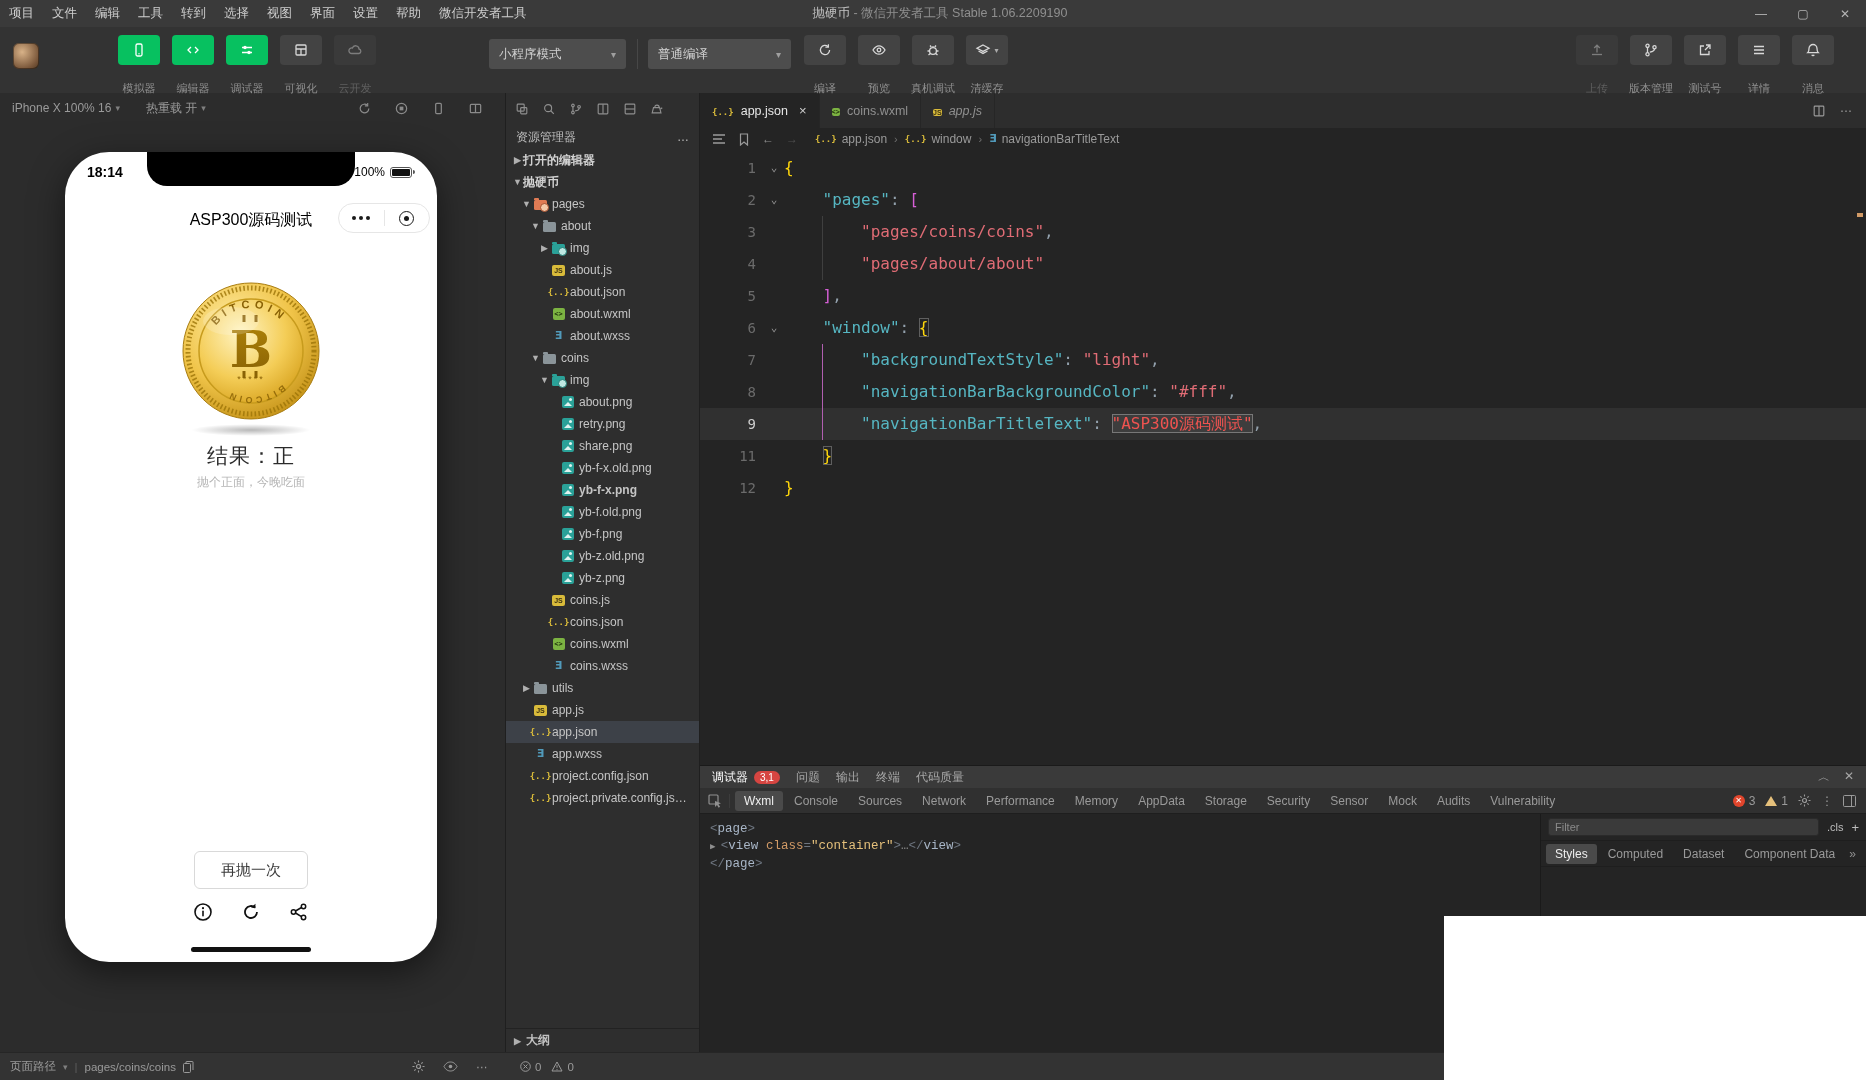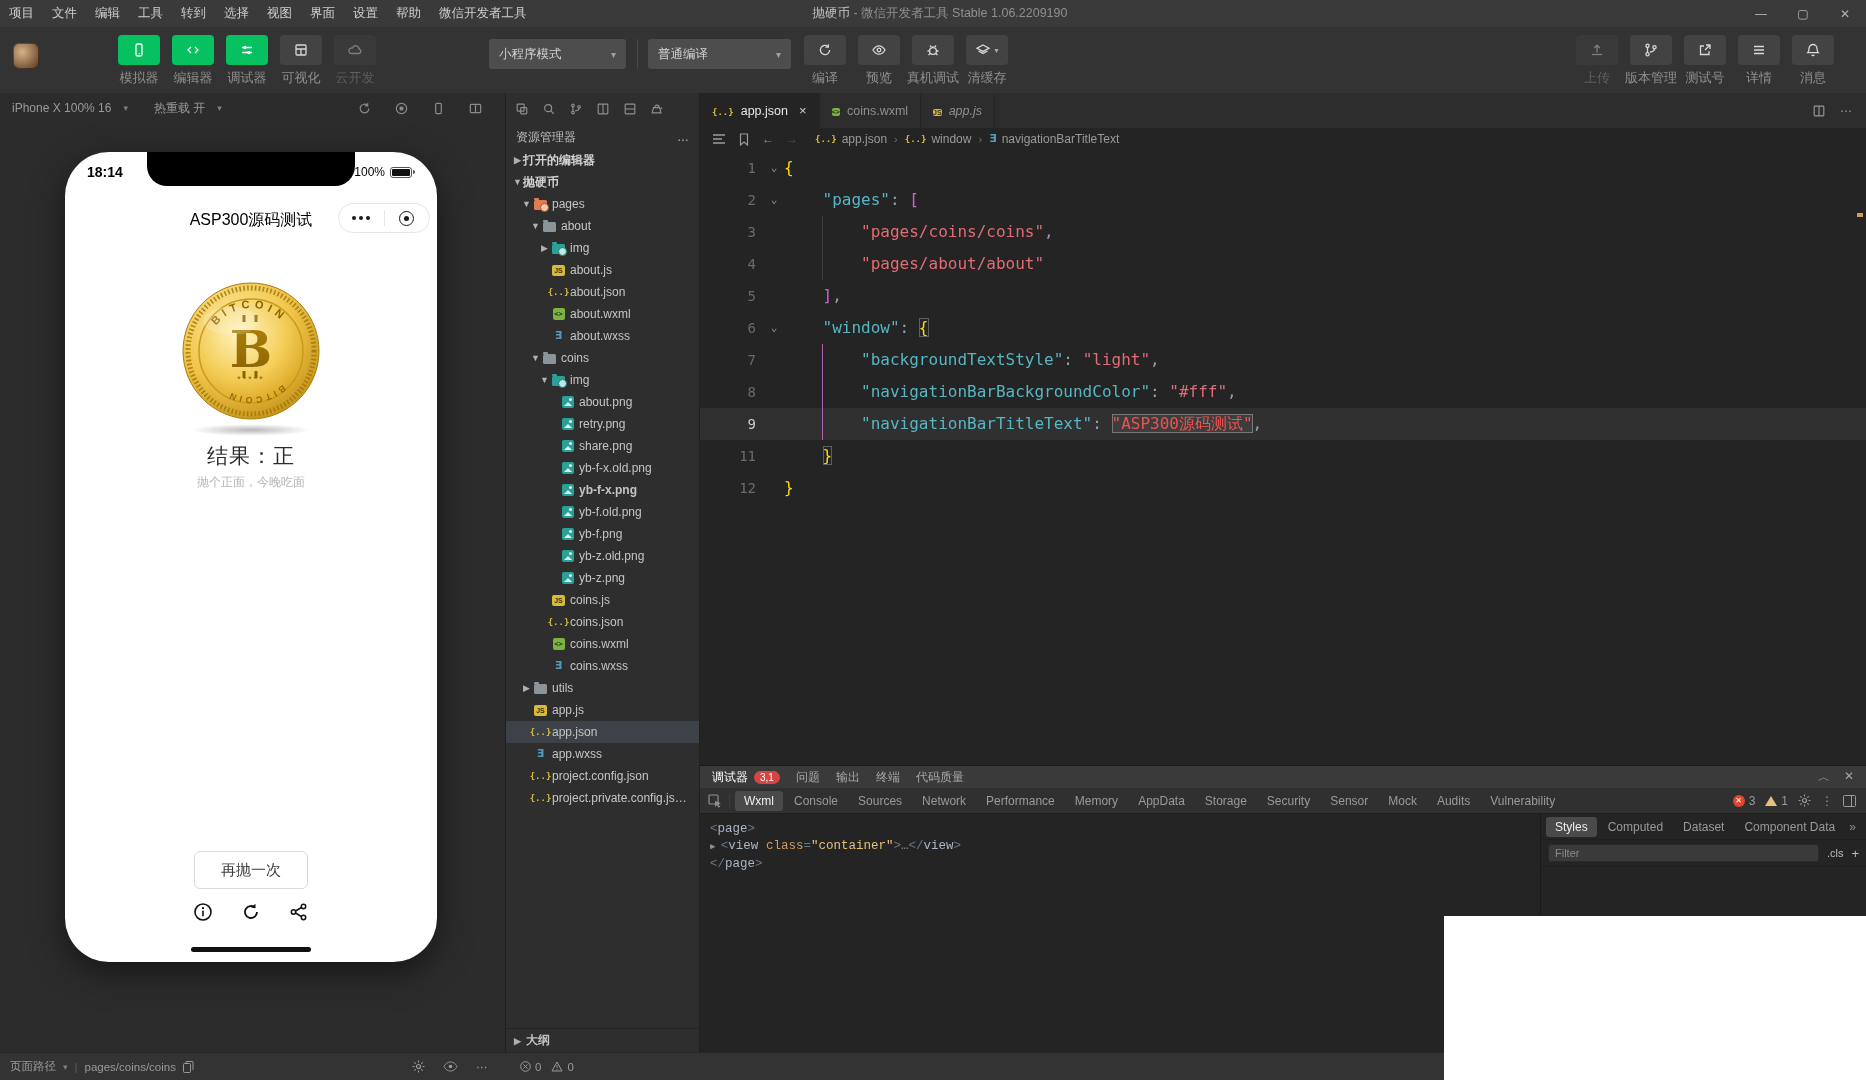--- a/index.html
+++ b/index.html
@@ -23,30 +23,30 @@
   .win-btn{width:42px;display:flex;align-items:center;justify-content:center;color:#b5b5b5;font-size:12px}
 
   
   #toolbar{position:absolute;left:0;top:27px;width:100%;height:66px;background:var(--toolbar-bg);z-index:4}
   #app-avatar{position:absolute;left:13px;top:16px;width:26px;height:26px;border-radius:6px;background:radial-gradient(circle at 35% 35%,#d8b288,#7a573a 70%,#4e3823);box-shadow:inset 0 0 0 1px rgba(0,0,0,.4)}
   .tool-group{position:absolute;top:8px;display:flex}
   .tool{display:flex;flex-direction:column;align-items:center;margin:0 4px;width:46px}
   .tool .btn{width:42px;height:30px;border-radius:4px;background:#434343;display:flex;align-items:center;justify-content:center;color:#d8d8d8}
   .tool .btn.green{background:var(--accent-green);color:#fff}
   .tool .btn.dim{opacity:.45}
-  .tool .lbl{font-size:13px;color:#8f8f8f;margin-top:4px;white-space:nowrap}
+  .tool .lbl{font-size:11px;color:#8f8f8f;margin-top:16px;white-space:nowrap}
   .tool .lbl.dimlbl{color:#5f5f5f}
   .select{position:absolute;top:12px;height:30px;background:#4d4d4d;border-radius:3px;display:flex;align-items:center;padding:0 10px;color:#d2d2d2;font-size:12.5px}
   .select .caret{margin-left:auto;color:#9f9f9f;font-size:10px}
   .vsep{position:absolute;top:12px;width:1px;height:30px;background:#474747}
 
   
   #sim{position:absolute;left:0;top:93px;width:506px;bottom:28px;background:var(--panel-bg);border-right:1px solid #1f1f1f}
   #sim-bar{height:30px;display:flex;align-items:center;color:#9a9a9a;font-size:12px;padding:0 12px}
-  #sim-bar .sim-dd{margin-right:26px;display:flex;align-items:center;gap:12px}
+  #sim-bar .sim-dd{margin-right:26px;display:flex;align-items:center;gap:4px}
   #sim-bar .caret{font-size:9px;color:#7f7f7f}
   #sim-bar-icons{margin-left:auto;display:flex;gap:22px;color:#8a8a8a;margin-right:10px}
 
   #phone{position:absolute;left:65px;top:59px;width:372px;height:810px;background:#fff;border-radius:44px;box-shadow:0 10px 34px rgba(0,0,0,.5);overflow:hidden;color:#111}
   #notch{position:absolute;left:50%;transform:translateX(-50%);top:0;width:208px;height:34px;background:#000;border-radius:0 0 20px 20px}
   #p-status{position:absolute;left:0;right:0;top:0;height:40px;display:flex;align-items:center;justify-content:space-between;padding:0 22px;font-size:14px;font-weight:bold;color:#000}
   #p-batt{display:flex;align-items:center;gap:5px;font-size:12px;font-weight:normal}
   .batt-body{width:22px;height:11px;border:1px solid #555;border-radius:3px;padding:1px;position:relative}
   .batt-body i{display:block;width:100%;height:100%;background:#111;border-radius:1px}
   .batt-tip{width:2px;height:4px;background:#555;border-radius:0 2px 2px 0;margin-left:-4px}
@@ -912,32 +912,32 @@
           </span>
       </span>
     </div>
     <div id="dbg-content">
       <div id="wxml-pane">
           <div><span class="w-pun">&lt;</span><span class="w-tag">page</span><span class="w-pun">&gt;</span></div>
           <div><span class="w-arrow">▶ </span><span class="w-pun">&lt;</span><span class="w-tag">view</span><span class=""> </span><span class="w-attr">class</span><span class="w-pun">=</span><span class="w-val">"container"</span><span class="w-pun">&gt;</span><span class="w-dim">…</span><span class="w-pun">&lt;/</span><span class="w-tag">view</span><span class="w-pun">&gt;</span></div>
           <div><span class="w-pun">&lt;/</span><span class="w-tag">page</span><span class="w-pun">&gt;</span></div>
         </div>
       <div id="styles-pane">
+        <div id="filter-row">
+          <input id="filter-input" placeholder="Filter" style="">
+          <span id="cls-btn">.cls</span>
+          <span id="plus-btn">+</span>
+        </div>
         <div id="styles-tabs">
             <span class="dtab active">Styles</span>
             <span class="dtab">Computed</span>
             <span class="dtab">Dataset</span>
             <span class="dtab">Component Data</span>
             <span class="more">»</span>
           </div>
-        <div id="filter-row">
-          <input id="filter-input" placeholder="Filter" style="">
-          <span id="cls-btn">.cls</span>
-          <span id="plus-btn">+</span>
-        </div>
       </div>
     </div>
   </div>
 </div>
 
 <div id="statusbar">
   <div id="path-group">
     <span>页面路径</span>
     <span style="font-size:9px;color:#7f7f7f">▾</span>
     <span class="sep">|</span>

